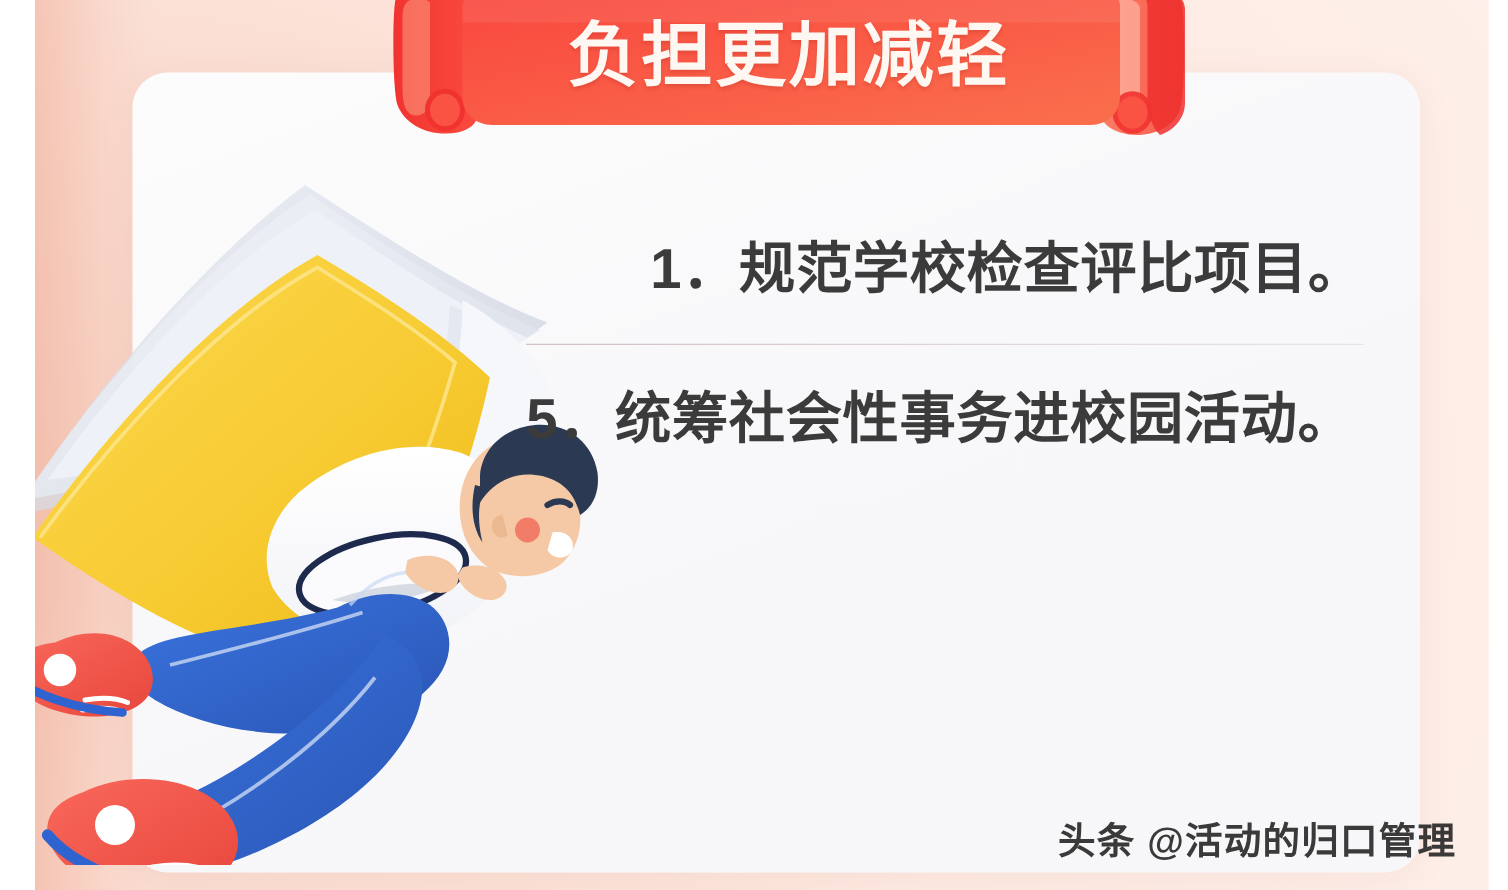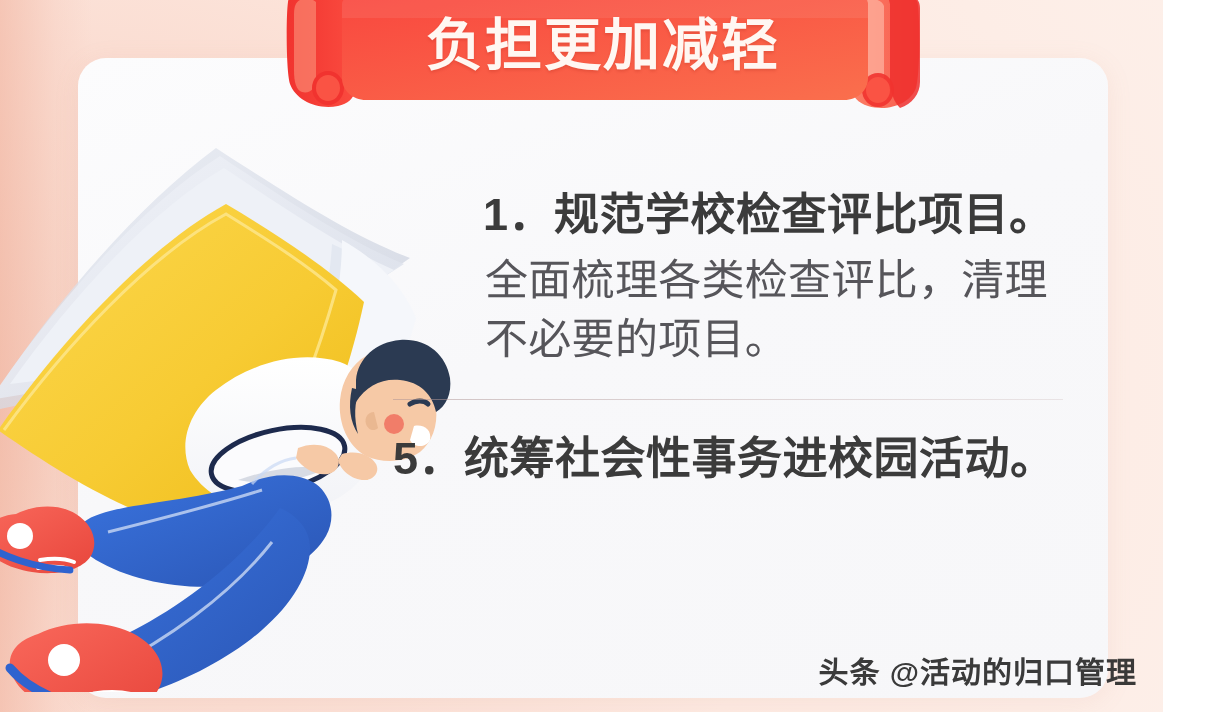--- a/index.html
+++ b/index.html
@@ -14,20 +14,21 @@
     font-family: "Liberation Sans", "DejaVu Sans", sans-serif;
   }
 
   #poster {
     position: relative;
     width: 1163px;
     height: 712px;
     overflow: hidden;
     background:
       radial-gradient(120% 130% at 0% 55%, #f6cfc0 0%, #fbded3 38%, #fdeae2 62%, #fdf0ea 100%);
+    margin-left: 28px;
   }
 
   
   #bg-band {
     position: absolute;
     left: 0;
     top: 0;
     width: 92px;
     height: 712px;
     background: linear-gradient(90deg, rgba(240,176,155,0.55) 0%, rgba(245,200,185,0.30) 60%, rgba(250,220,208,0.0) 100%);
@@ -91,21 +92,21 @@
     letter-spacing: 0.5px;
     white-space: nowrap;
   }
   .item-body {
     font-size: 43px;
     font-weight: 400;
     color: #56555a;
     line-height: 1.38;
     letter-spacing: 0.3px;
   }
-  #item-1 { padding-left: 92px; }
+  #item-1 { padding-left: 92px; text-align: center; }
   #item-1 .item-heading { margin-left: -2px; }
   #item-1 .item-body { margin-top: 6px; }
   #item-2 .item-body { margin-top: 6px; }
 
   #divider {
     height: 1px;
     background: linear-gradient(90deg, rgba(176,150,150,0.55) 0%, rgba(190,168,168,0.45) 50%, rgba(200,180,180,0.30) 100%);
     margin: 30px 0 30px 0;
     width: 670px;
   }
@@ -277,21 +278,20 @@
       <path d="M60 8 C 60 4, 63 2, 68 2 L 578 2 C 583 2, 586 4, 586 8 L 586 82 C 586 94, 576 104, 562 104 L 84 104 C 70 104, 60 94, 60 82 Z" fill="url(#gBannerBody)"></path>
       <path d="M60 8 C 60 4, 63 2, 68 2 L 578 2 C 583 2, 586 4, 586 8 L 586 22 L 60 22 Z" fill="#ffffff" opacity="0.08"></path>
     </svg>
     <div id="banner-title">负担更加减轻</div>
   </div>
 
   <div id="content">
 
     <div class="item" id="item-1">
       <div class="item-heading">1．规范学校检查评比项目。</div>
-      <div class="item-body">全面梳理各类检查评比，清理不必要的项目。</div>
     </div>
 
     <div id="divider"></div>
 
     <div class="item" id="item-2">
       <div class="item-heading">5．统筹社会性事务进校园活动。</div>
     </div>
 
   </div>
 

